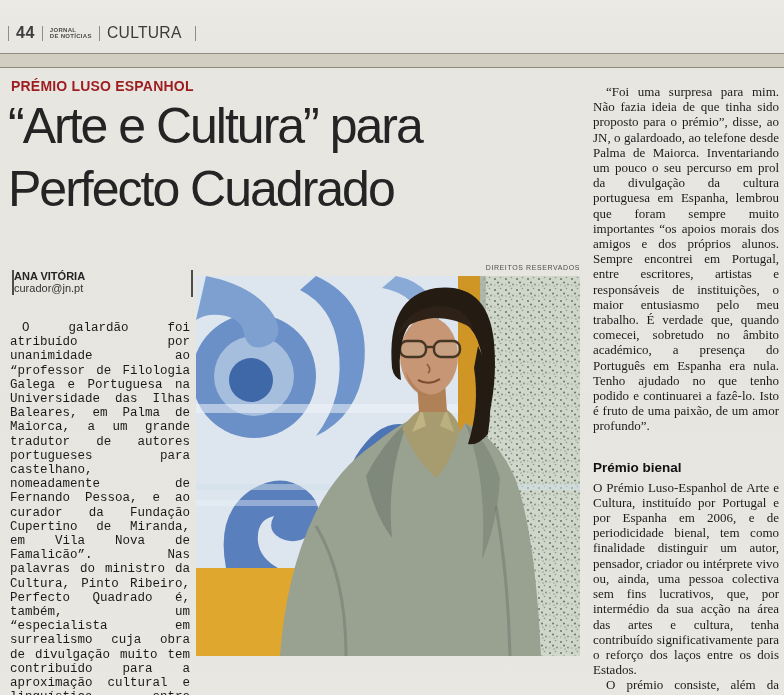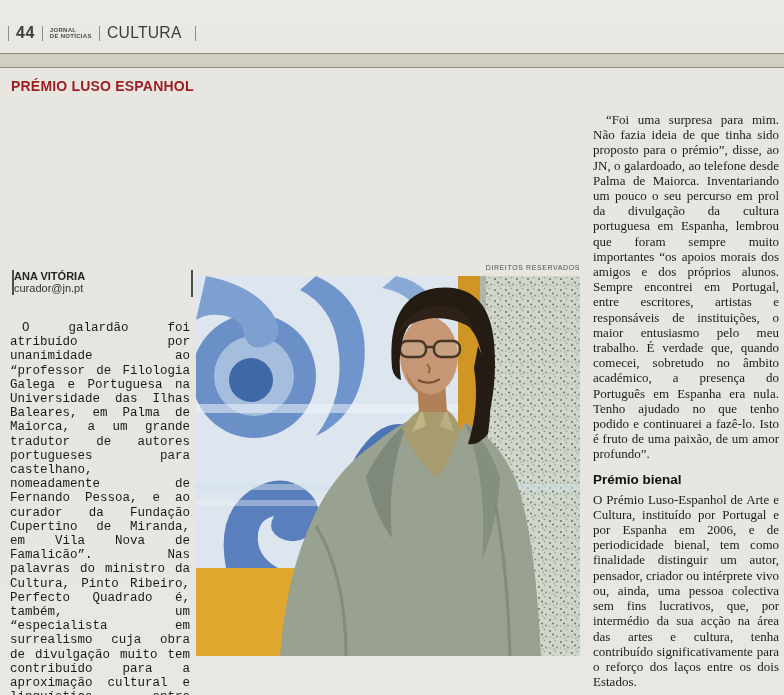--- a/index.html
+++ b/index.html
@@ -28,22 +28,22 @@
   .byline-email{font-size:11px;color:#333;line-height:13px;}
   .byline-rule{position:absolute;left:191px;top:270px;width:2px;height:27px;background:#4d4d4b;}
   
   .left-col{position:absolute;left:10px;top:314px;width:180px;}
   .lead{font-size:12px;line-height:13.6px;font-weight:bold;color:#161616;text-align:left;margin:0;}
   .lc-body{margin:7px 0 0 0;font-family:Liberation Mono, monospace;font-size:12.5px;line-height:14.2px;
     text-align:justify;text-indent:12px;color:#1b1b1b;}
   .right-col{position:absolute;left:593px;top:84px;width:186px;}
   .rc-p{margin:0;font-family:"Liberation Serif",serif;font-size:13px;line-height:15.2px;
     text-align:justify;color:#1b1b1b;}
-  .indent{text-indent:13px;margin-top:28px;}
-  .subhead{margin:10px 0 5px 0;font-size:13.5px;font-weight:bold;color:#111;font-family:"Liberation Sans",sans-serif;}
+  .indent{text-indent:13px;}
+  .subhead{margin:26px 0 5px 0;font-size:13.5px;font-weight:bold;color:#111;font-family:"Liberation Sans",sans-serif;}
   
   .photo-credit{position:absolute;left:196px;top:264px;width:384px;text-align:right;
     font-size:7px;letter-spacing:.6px;color:#4f4f4b;}
   .photo{position:absolute;left:196px;top:276px;width:384px;height:380px;}
   .photo svg{display:block;}
   .caption{position:absolute;left:196px;top:661px;width:575px;font-size:12px;color:#191919;}
   .caption .b{font-weight:bold;}
 </style>
 </head>
 <body>
@@ -58,20 +58,21 @@
       <div>JORNAL</div>
       <div>DE NOTÍCIAS</div>
     </span>
     <span class="vbar"></span>
     <span class="section">CULTURA</span>
     <span class="vbar"></span>
   </div>
   <div class="top-rule"></div>
 
   <div class="kicker">PRÉMIO LUSO ESPANHOL</div>
+  <h1 class="headline" style="margin:0;">“Arte e Cultura” para Perfecto Cuadrado</h1>
 
   <div class="byline">
     <div class="byline-name">ANA VITÓRIA</div>
     <div class="byline-email">curador@jn.pt</div>
   </div>
   <div class="byline-rule"></div>
 
   <div class="left-col">
     <p class="lc-body">O galardão foi atribuído por unanimidade ao “professor de Filologia Galega e Portuguesa na Universidade das Ilhas Baleares, em Palma de Maiorca, a um grande tradutor de autores portugueses para castelhano, nomeadamente de Fernando Pessoa, e ao curador da Fundação Cupertino de Miranda, em Vila Nova de Famalicão”. Nas palavras do ministro da Cultura, Pinto Ribeiro, Perfecto Quadrado é, também, um “especialista em surrealismo cuja obra de divulgação muito tem contribuído para a aproximação cultural e linguística entre Portugal e Espanha”.</p>
   </div>

